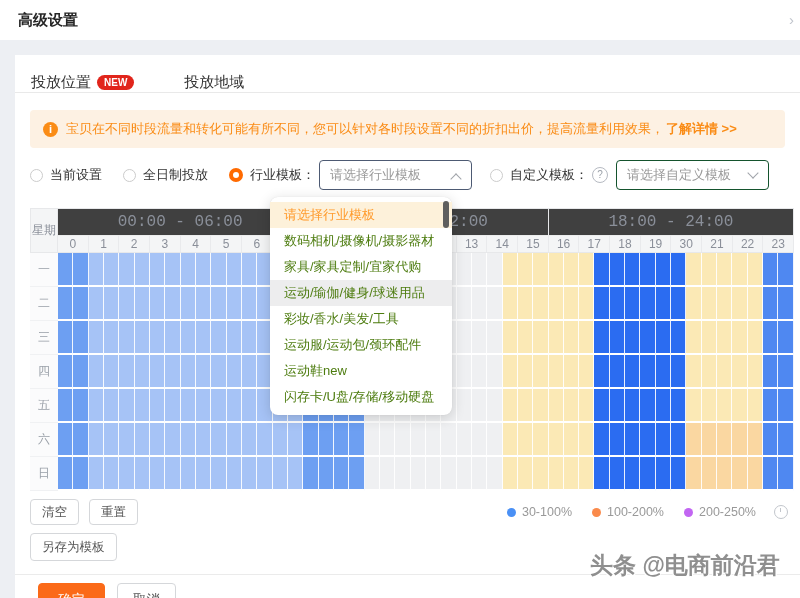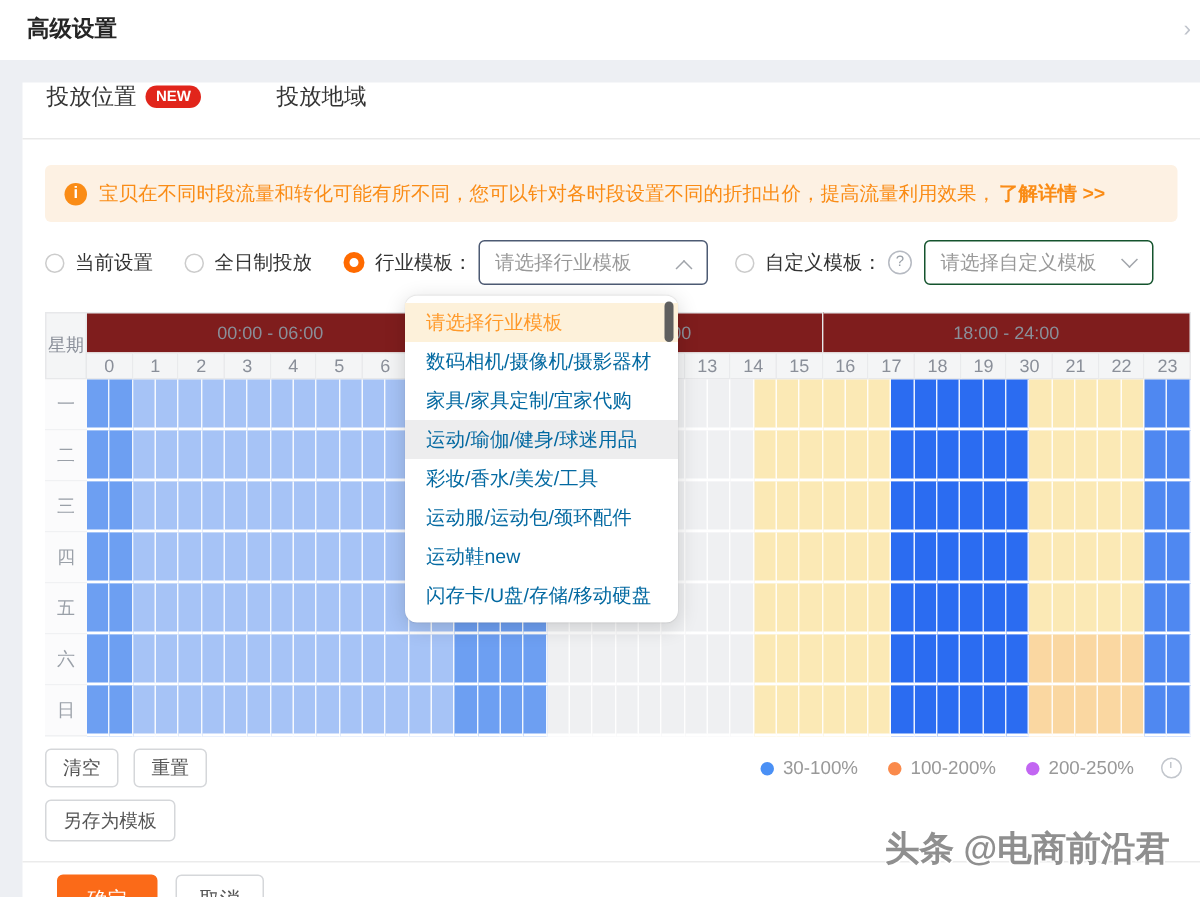--- a/index.html
+++ b/index.html
@@ -7,21 +7,21 @@
           font-family:"Liberation Sans","DejaVu Sans",sans-serif;color:#333;background:#fff;}
   
   .topbar{position:absolute;left:0;top:0;width:800px;height:40px;background:#fff;}
   .topbar .title{position:absolute;left:18px;top:0;line-height:40px;font-size:15px;font-weight:bold;color:#262626;}
   .topbar .chev-right{position:absolute;right:6px;top:11px;font-size:15px;color:#c0c4cc;}
   .page-bg{position:absolute;left:0;top:40px;width:800px;height:558px;background:#edeff3;}
   
   .card{position:absolute;left:15px;top:55px;width:785px;height:543px;background:#fff;}
   
   .tabs{position:absolute;left:0;top:0;width:785px;height:38px;border-bottom:1px solid #e9e9e9;
-        display:flex;align-items:flex-start;padding-left:9px;box-sizing:border-box;}
+        display:flex;align-items:flex-end;padding-left:9px;box-sizing:border-box;}
   .tab{display:flex;align-items:center;margin-right:36px;font-size:15px;color:#333;cursor:default;padding:0 7px;}
   .tab.active{color:#ff6a00;border-bottom:3px solid #ff6a00;box-sizing:border-box;}
   .badge-new{margin-left:6px;background:#e1251b;color:#fff;font-size:10px;font-weight:bold;
              padding:2px 7px;border-radius:9px;line-height:11px;}
   
   .banner{position:absolute;left:15px;top:55px;width:755px;height:38px;background:#fdf1e3;border-radius:4px;
           display:flex;align-items:center;padding:0 13px;box-sizing:border-box;font-size:13px;color:#fa8c16;}
   .info-ico{flex:0 0 15px;width:15px;height:15px;border-radius:50%;background:#fa8c16;color:#fff;
             font-size:11px;font-weight:bold;text-align:center;line-height:15px;margin-right:8px;font-style:normal;}
   .banner .link{font-weight:bold;margin-left:2px;cursor:pointer;}
@@ -39,34 +39,34 @@
   .sel .chev{position:absolute;right:11px;top:11px;}
   .qmark{width:14px;height:14px;border-radius:50%;border:1px solid #b6bac2;color:#9aa0a8;font-size:10px;
          text-align:center;line-height:14px;margin:0 8px 0 4px;}
   
   .grid{position:absolute;left:15px;top:153px;width:764px;}
   .gheader{display:flex;}
   .corner{width:28px;height:45px;background:#f4f5f6;border:1px solid #e7e8ea;box-sizing:border-box;
           display:flex;align-items:center;justify-content:center;font-size:12px;color:#8a8f99;}
   .headcols{width:736px;}
   .blockrow{display:flex;height:27px;}
-  .blockcell{flex:1;background:#7f1d1d;border-top:1px solid #e7e8ea;border-right:1px solid #e7e8ea;
-             box-sizing:border-box;display:flex;align-items:center;justify-content:center;font-size:12px;color:#8a8f99;}
+  .blockcell{flex:1;background:#404040;border-top:1px solid #e7e8ea;border-right:1px solid #e7e8ea;
+             box-sizing:border-box;display:flex;align-items:center;justify-content:center;font-size:16px;color:#8a8f99;font-family:Liberation Mono, monospace;}
   .hourrow{display:flex;height:18px;}
   .hourcell{flex:1;background:#f4f5f6;border-right:1px solid #e9eaec;border-top:1px solid #eceded;border-bottom:1px solid #e7e8ea;
             box-sizing:border-box;display:flex;align-items:center;justify-content:center;font-size:12px;color:#8a8f99;}
   .dayrow{display:flex;height:34px;}
   .daylabel{width:28px;background:#fbfbfc;border-bottom:1px solid #f0f1f3;box-sizing:border-box;
             display:flex;align-items:center;justify-content:center;font-size:12px;color:#9aa0a8;}
   .cells{display:flex;width:736px;}
   .cell{flex:1;border-right:1px solid rgba(255,255,255,.9);border-bottom:2px solid #fff;box-sizing:border-box;}
   
   .dropdown{position:absolute;left:270px;top:197px;width:182px;background:#fff;border-radius:8px;
             box-shadow:0 3px 14px rgba(0,0,0,.16),0 0 1px rgba(0,0,0,.12);padding:5px 0;z-index:30;}
-  .ditem{height:26px;line-height:26px;padding-left:14px;font-size:13px;color:#0369a1;white-space:nowrap;cursor:pointer;}
+  .ditem{height:26px;line-height:26px;padding-left:14px;font-size:13px;color:#4d7c0f;white-space:nowrap;cursor:pointer;}
   .ditem.selected{background:#fdf1da;color:#ff9a2b;}
   .ditem.hover{background:#ededee;}
   .dscroll{position:absolute;right:3px;top:4px;width:6px;height:27px;background:#5f5f5f;border-radius:3px;}
   
   .footrow{position:absolute;left:0;top:444px;width:777px;display:flex;align-items:center;}
   .btn{height:26px;border:1px solid #d5d7da;border-radius:4px;background:#fff;font-size:12.5px;color:#555;
        padding:0 11px;display:flex;align-items:center;margin-right:10px;cursor:pointer;
        font-family:"Liberation Sans","DejaVu Sans",sans-serif;}
   .footrow .btn:first-child{margin-left:15px;}
   .spacer{flex:1;}

